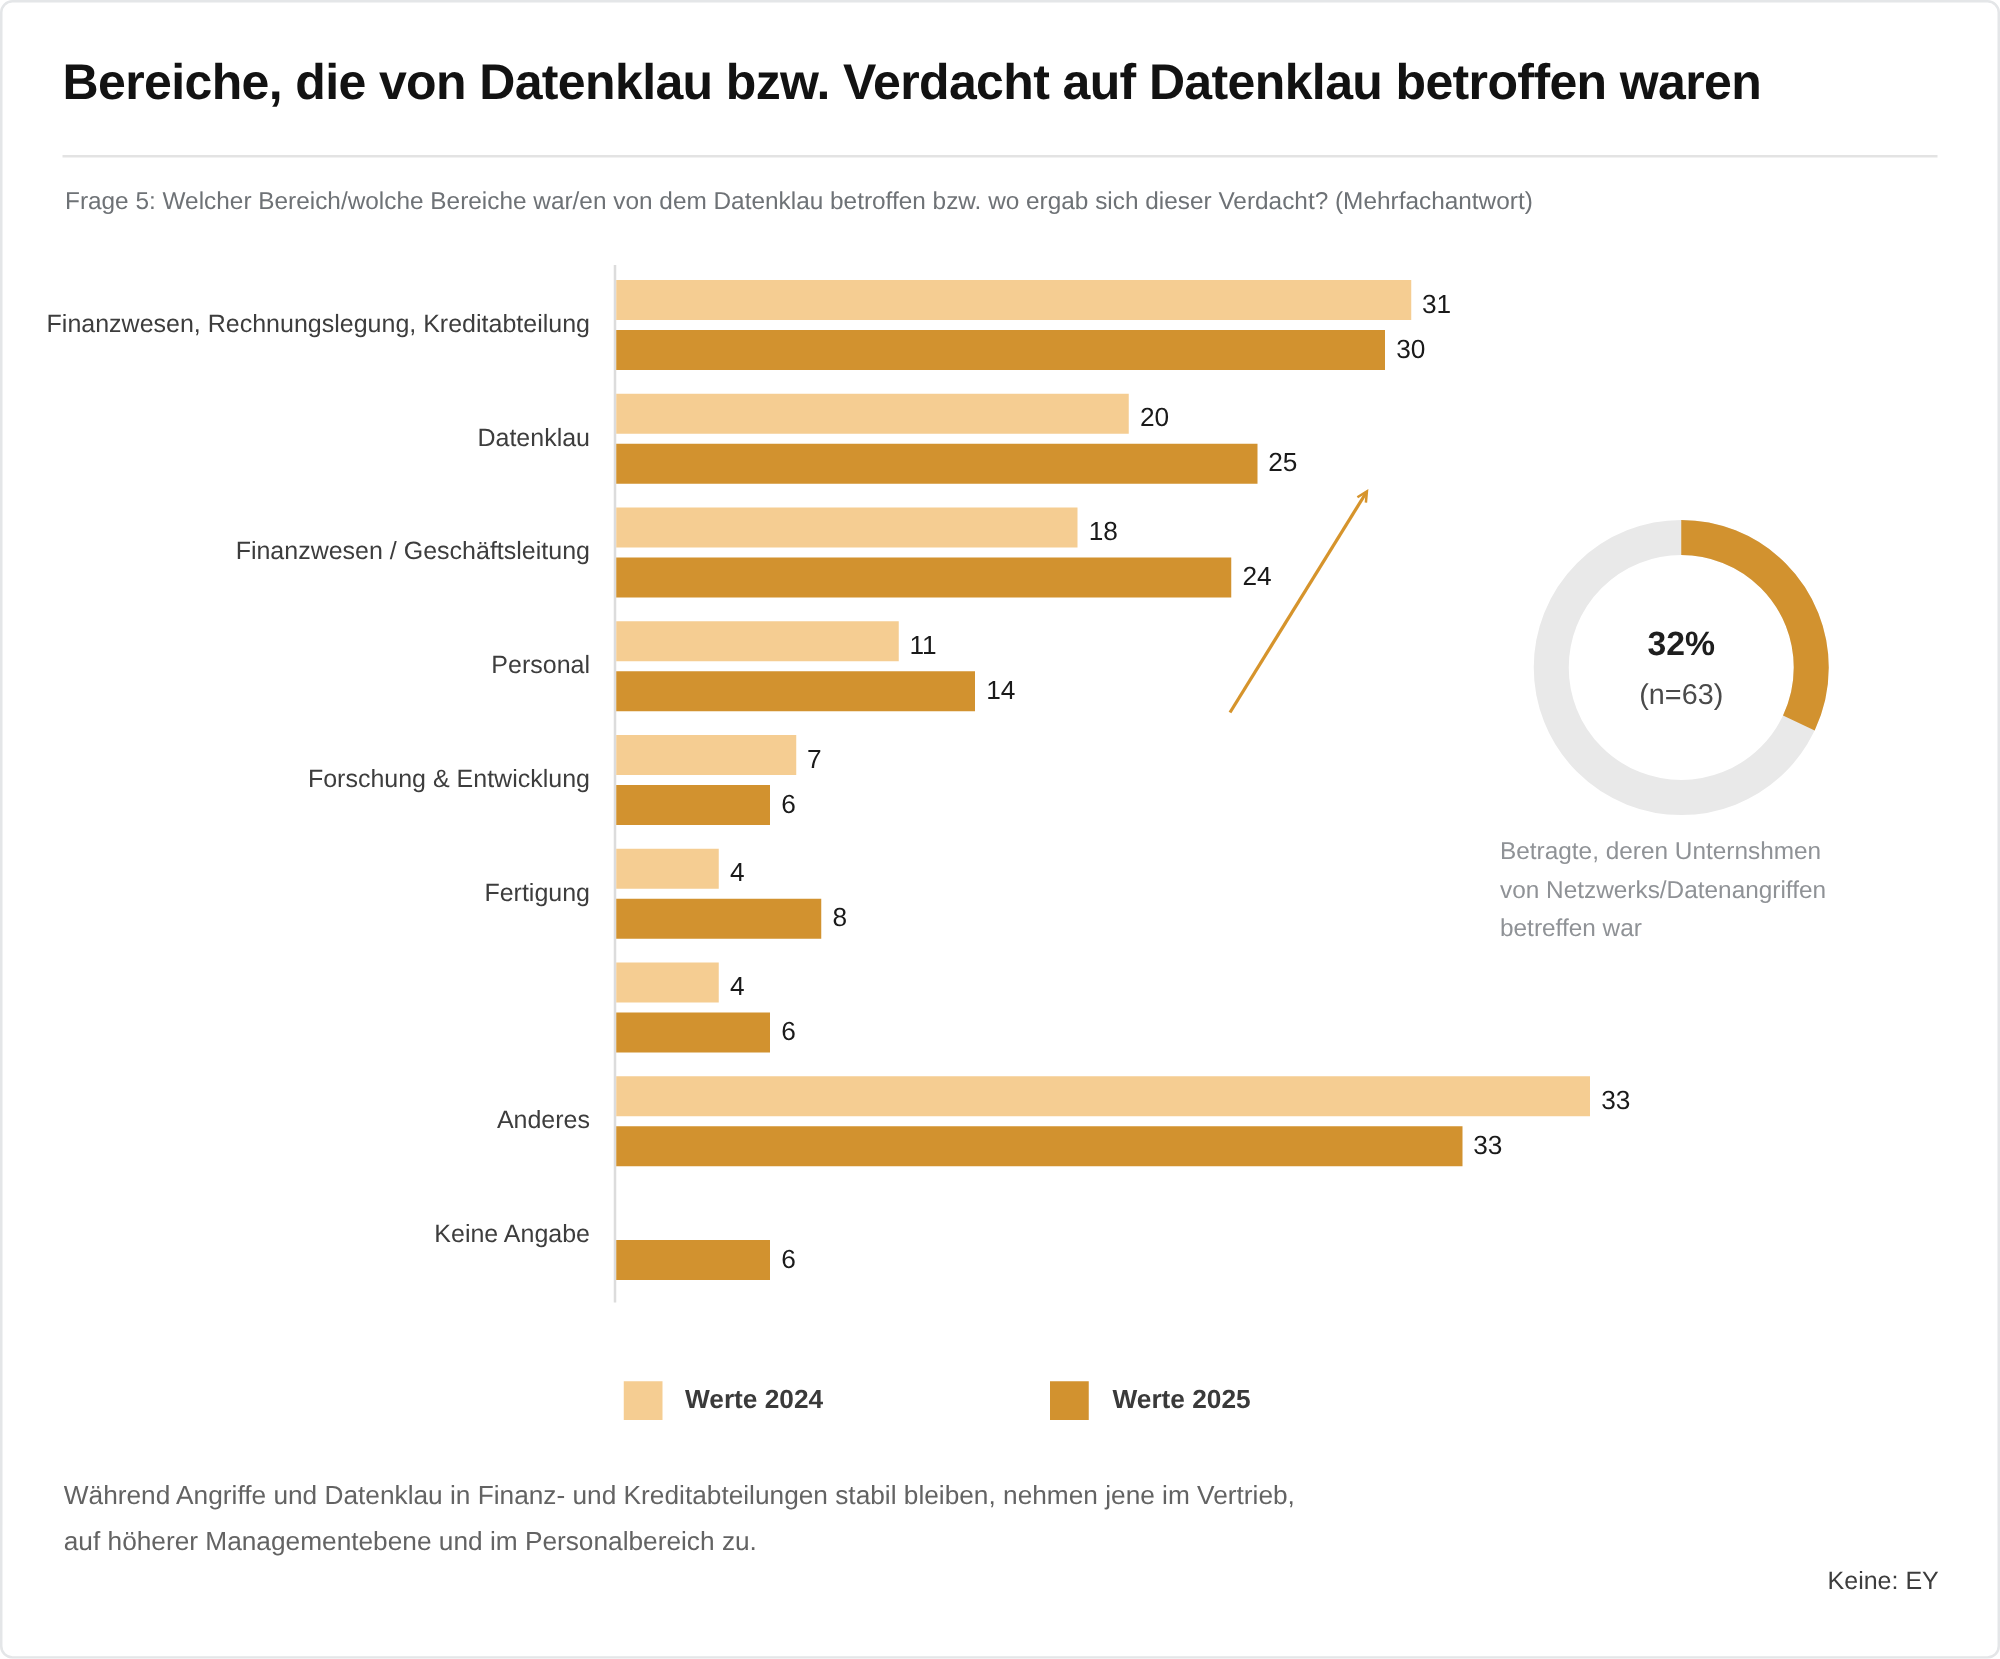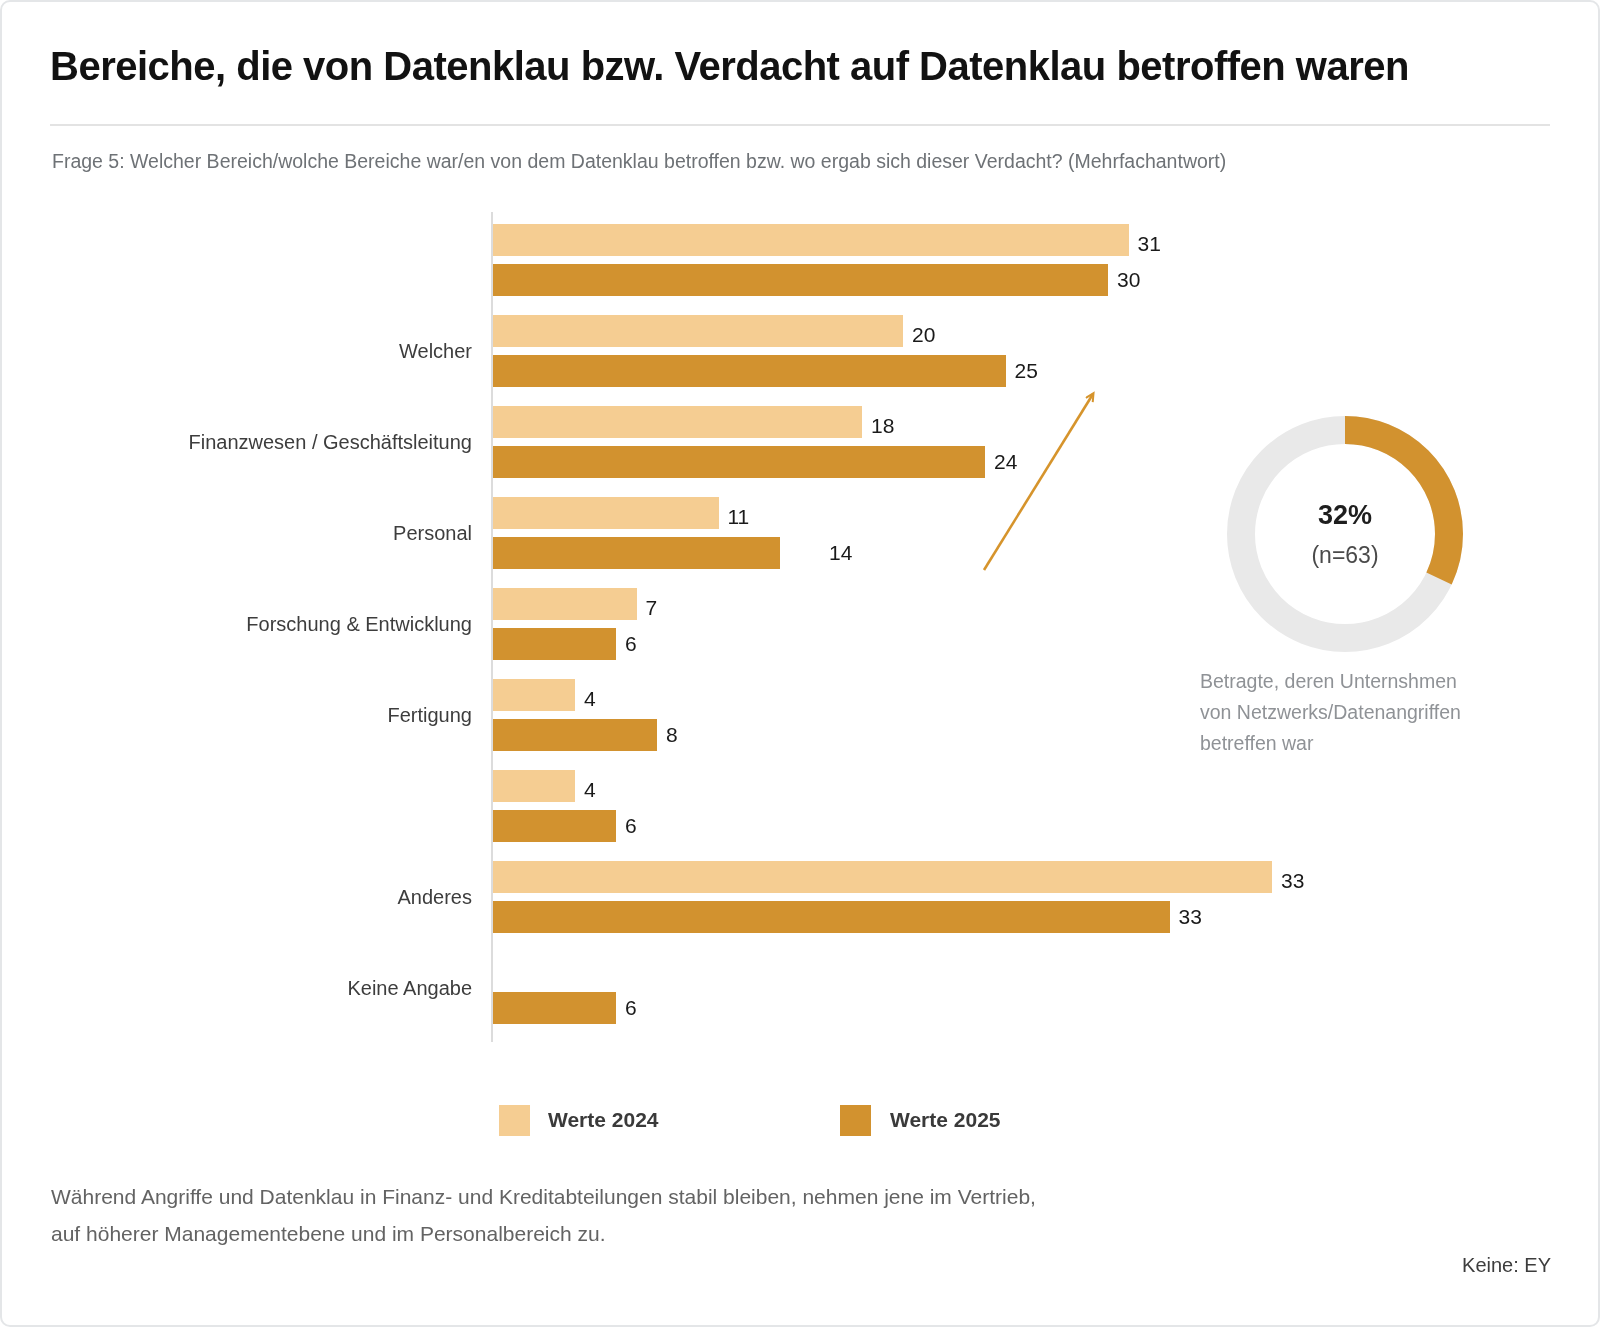--- a/index.html
+++ b/index.html
@@ -67,48 +67,49 @@
     <svg class="arrow-svg" viewBox="0 0 150 210">
       <defs>
         <marker id="arrowhead" markerWidth="12" markerHeight="12" refX="8" refY="5" orient="auto" markerUnits="userSpaceOnUse">
           <path d="M1,1 L9,5 L1,9" fill="none" stroke="#D6942C" stroke-width="2"></path>
         </marker>
       </defs>
       <line x1="22" y1="196" x2="131" y2="20" stroke="#D6942C" stroke-width="2.6" marker-end="url(#arrowhead)"></line>
     </svg>
 
     <div class="row" style="top: 222px;">
+      <div class="cat-label">Finanzwesen, Rechnungslegung, Kreditabteilung</div>
       <div class="bar bar-2024" style="width: 635.5px; background: rgb(245, 205, 146);"></div>
       <div class="val val-2024" style="left: 1135.5px;">31</div>
       <div class="bar bar-2025" style="width: 615px; background: rgb(210, 146, 47);"></div>
       <div class="val val-2025" style="left: 1115px;">30</div>
     </div>
 
     <div class="row" style="top: 313px;">
-      <div class="cat-label">Welcher</div>
+      <div class="cat-label">Datenklau</div>
       <div class="bar bar-2024" style="width: 410px; background: rgb(245, 205, 146);"></div>
       <div class="val val-2024" style="left: 910px;">20</div>
       <div class="bar bar-2025" style="width: 512.5px; background: rgb(210, 146, 47);"></div>
       <div class="val val-2025" style="left: 1012.5px;">25</div>
     </div>
 
     <div class="row" style="top: 404px;">
       <div class="cat-label">Finanzwesen / Geschäftsleitung</div>
       <div class="bar bar-2024" style="width: 369px; background: rgb(245, 205, 146);"></div>
       <div class="val val-2024" style="left: 869px;">18</div>
       <div class="bar bar-2025" style="width: 492px; background: rgb(210, 146, 47);"></div>
       <div class="val val-2025" style="left: 992px;">24</div>
     </div>
 
     <div class="row" style="top: 495px;">
       <div class="cat-label">Personal</div>
       <div class="bar bar-2024" style="width: 225.5px; background: rgb(245, 205, 146);"></div>
       <div class="val val-2024" style="left: 725.5px;">11</div>
       <div class="bar bar-2025" style="width: 287px; background: rgb(210, 146, 47);"></div>
-      <div class="val val-2025" style="left: 787px; margin-left: 40px;">14</div>
+      <div class="val val-2025" style="left: 787px;">14</div>
     </div>
 
     <div class="row" style="top: 586px;">
       <div class="cat-label">Forschung &amp; Entwicklung</div>
       <div class="bar bar-2024" style="width: 143.5px; background: rgb(245, 205, 146);"></div>
       <div class="val val-2024" style="left: 643.5px;">7</div>
       <div class="bar bar-2025" style="width: 123px; background: rgb(210, 146, 47);"></div>
       <div class="val val-2025" style="left: 623px;">6</div>
     </div>
 

